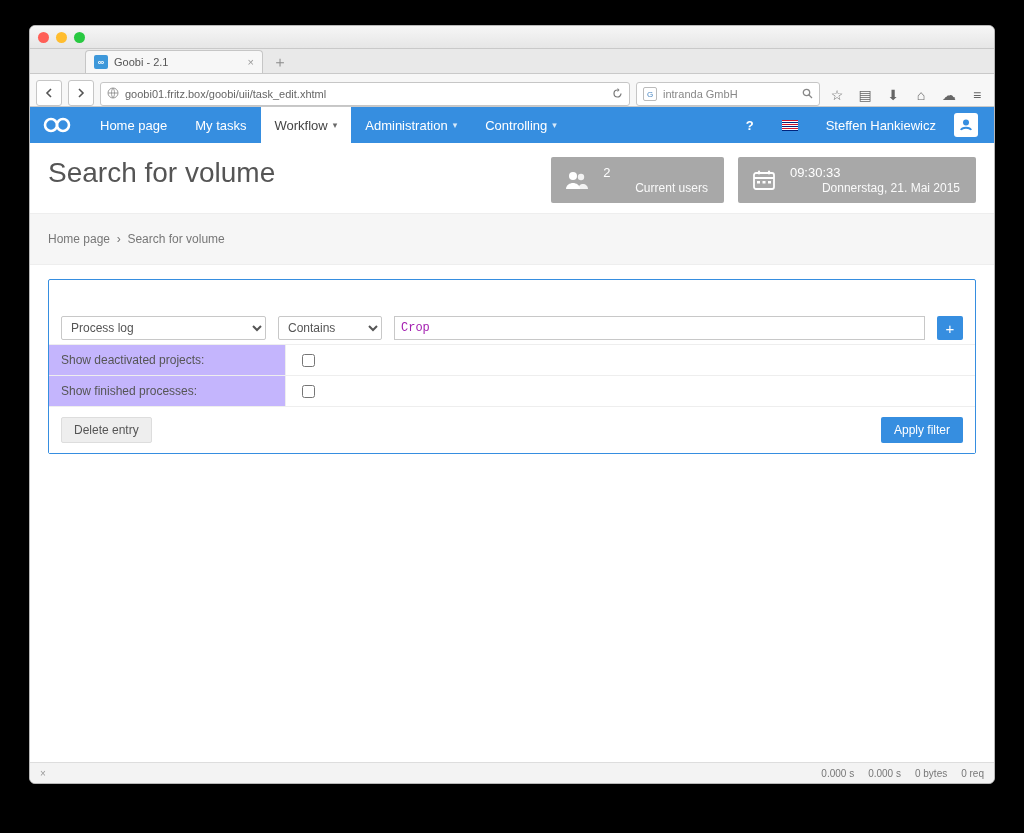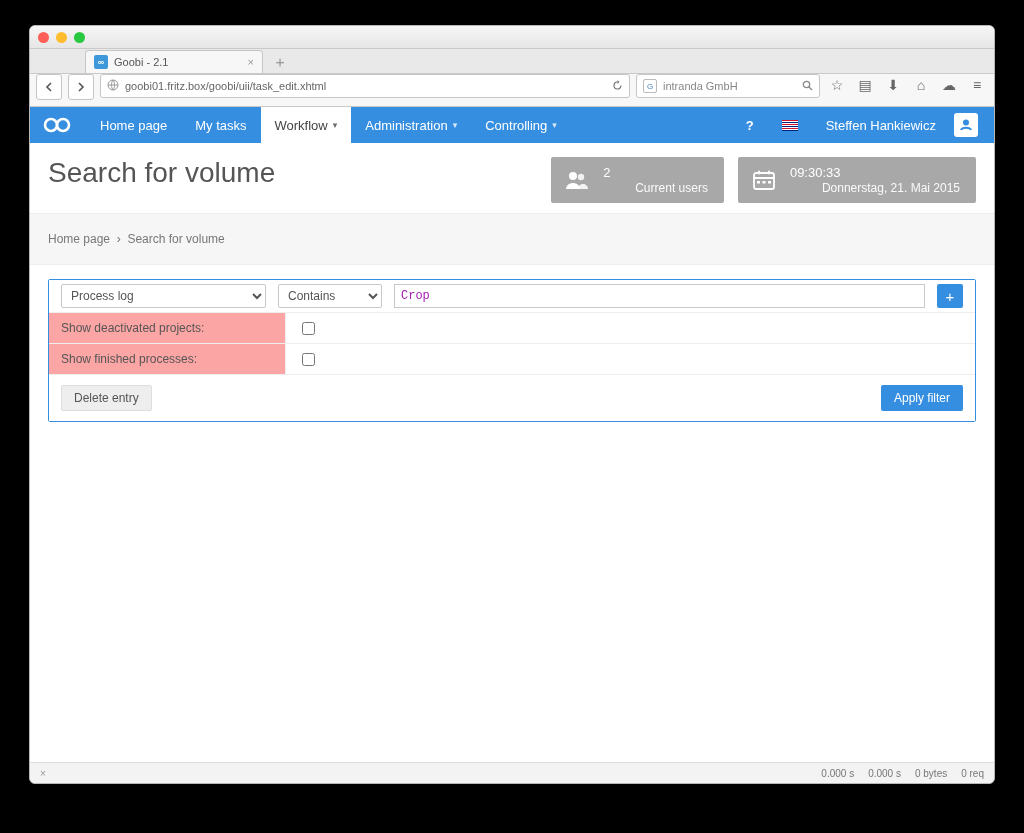--- a/index.html
+++ b/index.html
@@ -24,21 +24,21 @@
   .traffic{display:flex; gap:7px; margin-right:14px;}
   .dot{width:11px;height:11px;border-radius:50%;}
   .dot.r{background:#ff5f57;} .dot.y{background:#ffbd2e;} .dot.g{background:#28c941;}
   .tabbar{height:24px;background:#e9e9e9;border-bottom:1px solid #c9c9c9;display:flex;align-items:flex-end;padding:0 55px;}
   .btab{height:22px;min-width:160px;background:#f7f7f7;border:1px solid #c6c6c6;border-bottom:none;
         border-radius:4px 4px 0 0;display:flex;align-items:center;padding:0 8px;font-size:11px;color:#555;gap:6px;}
   .btab .favicon{width:14px;height:14px;background:#3e98da;border-radius:2px;display:flex;align-items:center;justify-content:center;color:#fff;font-size:9px;font-weight:bold;}
   .btab .x{margin-left:auto;color:#999;font-size:11px;}
   .newtab{width:22px;height:22px;display:flex;align-items:center;justify-content:center;color:#8a8a8a;font-size:15px;margin-left:6px;cursor:default;}
 
-  .toolbar{height:32px;background:#f7f7f7;border-bottom:1px solid #c9c9c9;display:flex;align-items:flex-start;padding:0 6px;gap:6px;}
+  .toolbar{height:32px;background:#f7f7f7;border-bottom:1px solid #c9c9c9;display:flex;align-items:flex-end;padding:0 6px;gap:6px;}
   .tbtn{width:24px;height:24px;border:1px solid #c6c6c6;border-radius:3px;background:#fff;display:flex;align-items:center;justify-content:center;color:#555;font-size:12px;}
   .loc{flex:1;height:22px;border:1px solid #c6c6c6;border-radius:3px;background:#fff;display:flex;align-items:center;padding:0 6px;gap:6px;font-size:11px;color:#666;}
   .searchbox{width:170px;height:22px;border:1px solid #c6c6c6;border-radius:3px;background:#fff;display:flex;align-items:center;padding:0 6px;gap:6px;color:#888;font-size:11px;}
   .tb-icon{width:22px;height:22px;display:flex;align-items:center;justify-content:center;color:#666;font-size:14px;}
 
   
   .app{flex:1;background:#fff;overflow:auto;}
 
   .topnav{height:36px;background:#368ee0;display:flex;align-items:stretch;color:#fff;padding:0 12px;}
   .logo{display:flex;align-items:center;margin-right:14px;}
@@ -62,28 +62,28 @@
   .widget .big{font-size:13px;line-height:1.2;}
   .widget .small{font-size:12px;opacity:.95;margin-left:32px;}
 
   .breadcrumb{background:#f6f6f6;border-top:1px solid #eee;border-bottom:1px solid #eee;padding:18px 18px;font-size:12px;color:#777;}
   .breadcrumb a{color:#777;text-decoration:none;}
 
   .panel{margin:14px 18px;border:1px solid #368ee0;border-radius:2px;}
   .panel-head{background:#368ee0;color:#fff;padding:9px 12px;font-size:14px;display:flex;align-items:center;gap:8px;}
   .panel-body{background:#fff;}
 
-  .filter-row{display:flex;gap:12px;padding:4px 12px;align-items:center;}
+  .filter-row{display:flex;gap:12px;padding:4px 12px;align-items:center;margin-top:32px;}
   .sel{height:24px;border:1px solid #c8c8c8;background:#fff;color:#555;font-size:12px;border-radius:2px;padding:0 5px;}
   .sel.field{width:205px;} .sel.op{width:104px;}
   .txtin{height:22px;border:1px solid #c8c8c8;border-radius:0;padding:0 6px;font-size:12px;color:#a21caf;flex:1;font-family:Liberation Mono, monospace;}
   .addbtn{width:26px;height:24px;background:#368ee0;color:#fff;border:none;border-radius:2px;font-size:15px;display:flex;align-items:center;justify-content:center;cursor:pointer;}
 
   .opt-row{display:flex;align-items:center;border-top:1px solid #eee;height:30px;}
-  .opt-label{width:224px;padding-left:12px;font-size:12px;color:#555;background:#fca5a5;height:100%;display:flex;align-items:center;border-right:1px solid #eee;}
+  .opt-label{width:224px;padding-left:12px;font-size:12px;color:#555;background:#c4b5fd;height:100%;display:flex;align-items:center;border-right:1px solid #eee;}
   .opt-ctrl{padding-left:12px;}
 
   .panel-foot{display:flex;align-items:center;padding:10px 12px;gap:10px;border-top:1px solid #eee;}
   .btn{height:26px;padding:0 12px;border-radius:2px;font-size:12px;cursor:pointer;border:1px solid transparent;}
   .btn.default{background:#eee;border-color:#ddd;color:#555;}
   .btn.primary{background:#368ee0;color:#fff;margin-left:auto;}
 
   
   .statusbar{height:20px;border-top:1px solid #ddd;background:#f3f3f3;display:flex;align-items:center;font-size:10px;color:#777;padding:0 10px;gap:14px;}
   .statusbar .x{color:#999;}

